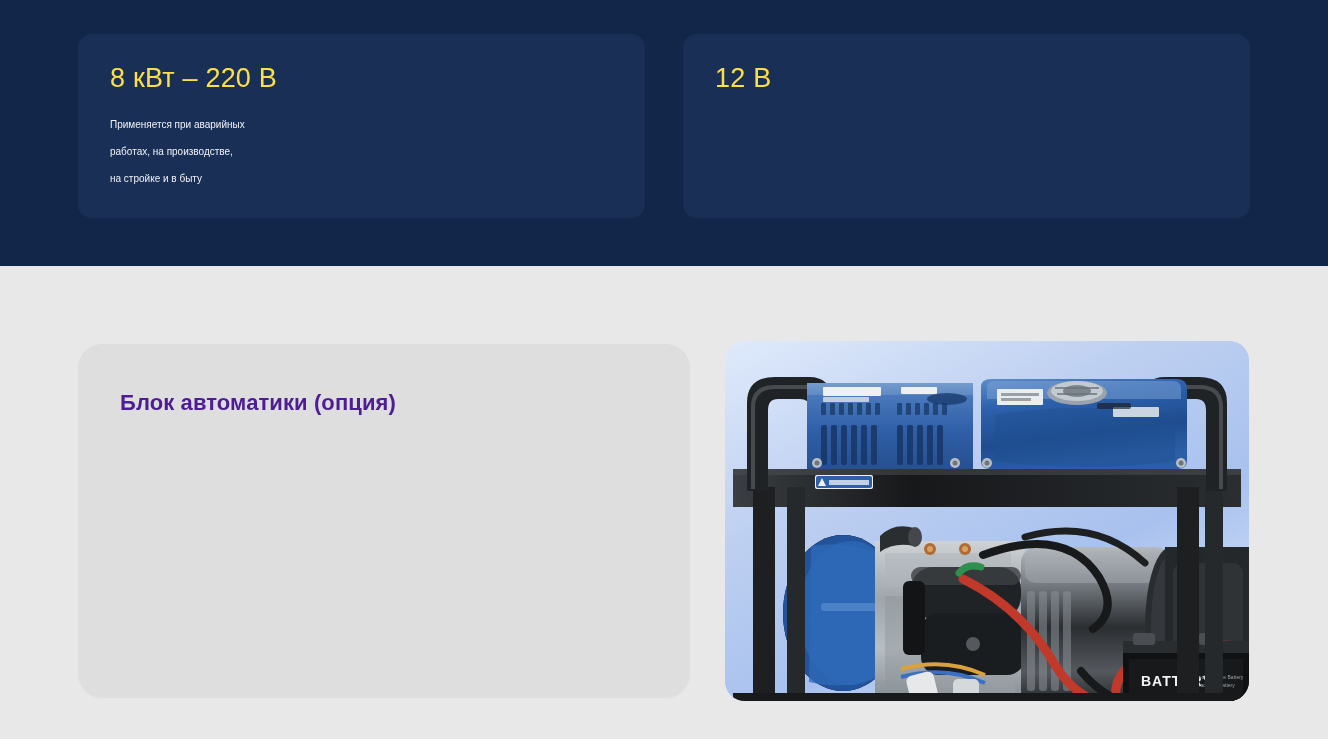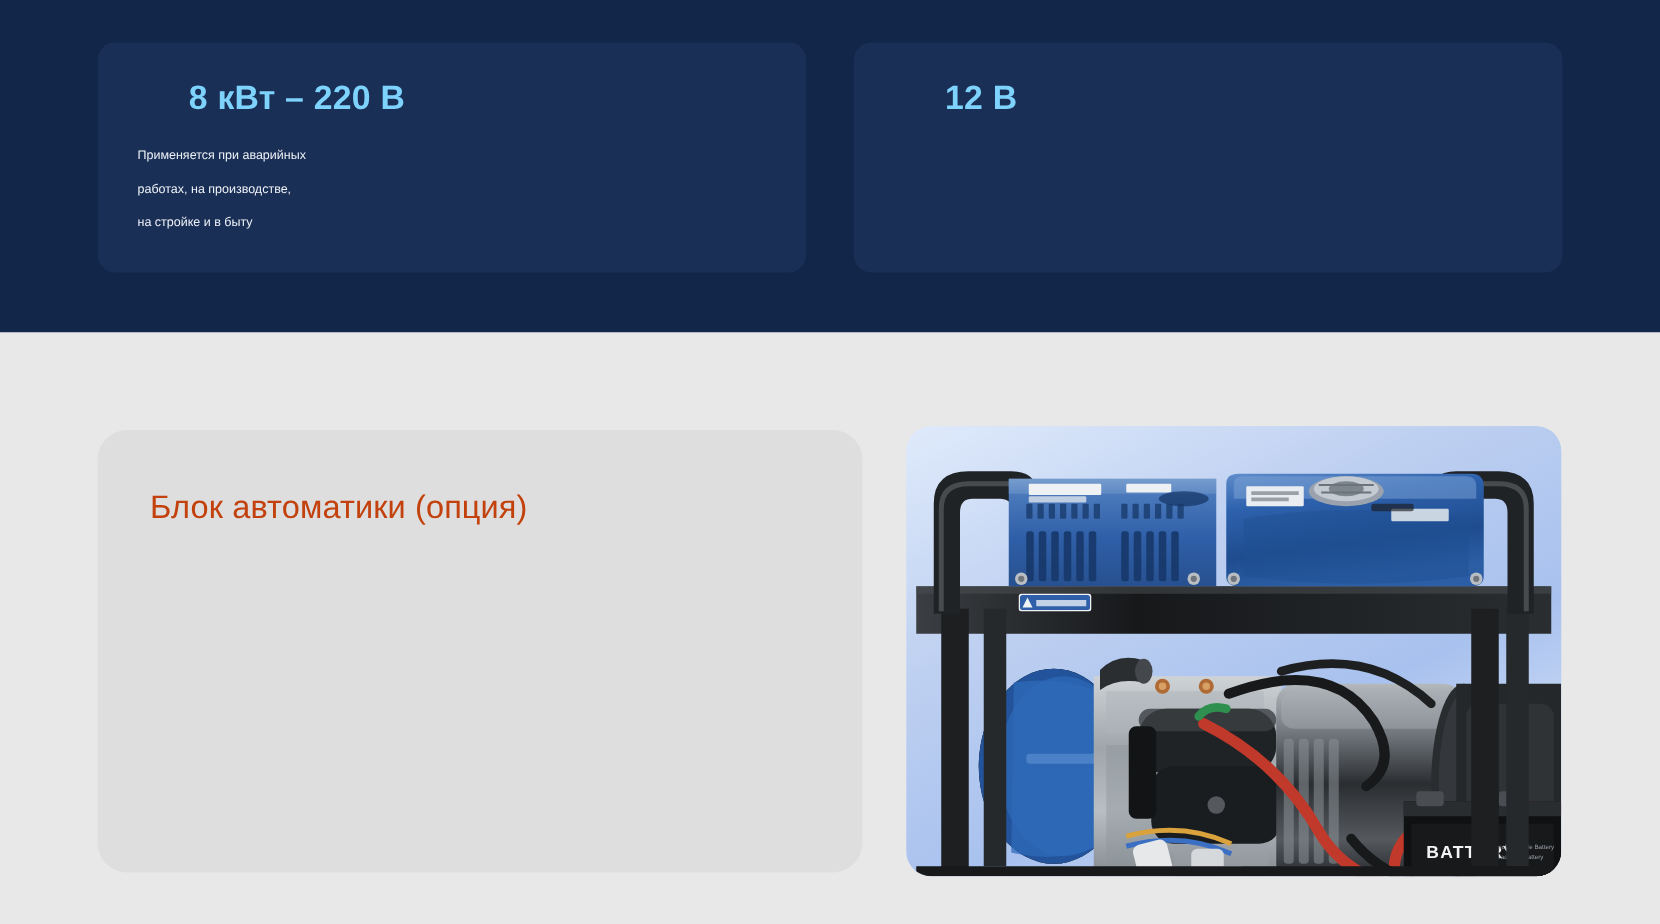--- a/index.html
+++ b/index.html
@@ -34,26 +34,25 @@
   }
   .spec-card {
     flex: 1 1 0;
     background: #1a2f55;
     border-radius: 14px;
     padding: 30px 32px 0 32px;
     min-width: 0;
   }
   .spec-value {
     font-size: 27px;
-    font-weight: bold;
-    color: #7dd3fc;
+    font-weight: normal;
+    color: #fde047;
     letter-spacing: 0.2px;
     line-height: 1.1;
     white-space: nowrap;
-    margin-left: 41px;
   }
   .spec-desc {
     margin-top: 17px;
     font-size: 10px;
     line-height: 27px;
     color: #eef2f8;
     font-weight: normal;
     white-space: pre-line;
   }
 
@@ -69,23 +68,23 @@
   .auto-panel {
     position: absolute;
     left: 78px; top: 78px;
     width: 612px;
     height: 354px;
     background: #dedede;
     border-radius: 24px;
     padding: 46px 52px 0 42px;
   }
   .auto-title {
-    font-size: 26px;
-    font-weight: normal;
-    color: #c2410c;
+    font-size: 22px;
+    font-weight: bold;
+    color: #4c1d95;
     letter-spacing: 0.1px;
     line-height: 1.2;
     white-space: nowrap;
   }
   .auto-body {
     margin-top: 26px;
     font-size: 16px;
     line-height: 31.5px;
     color: #262626;
     white-space: pre-line;

